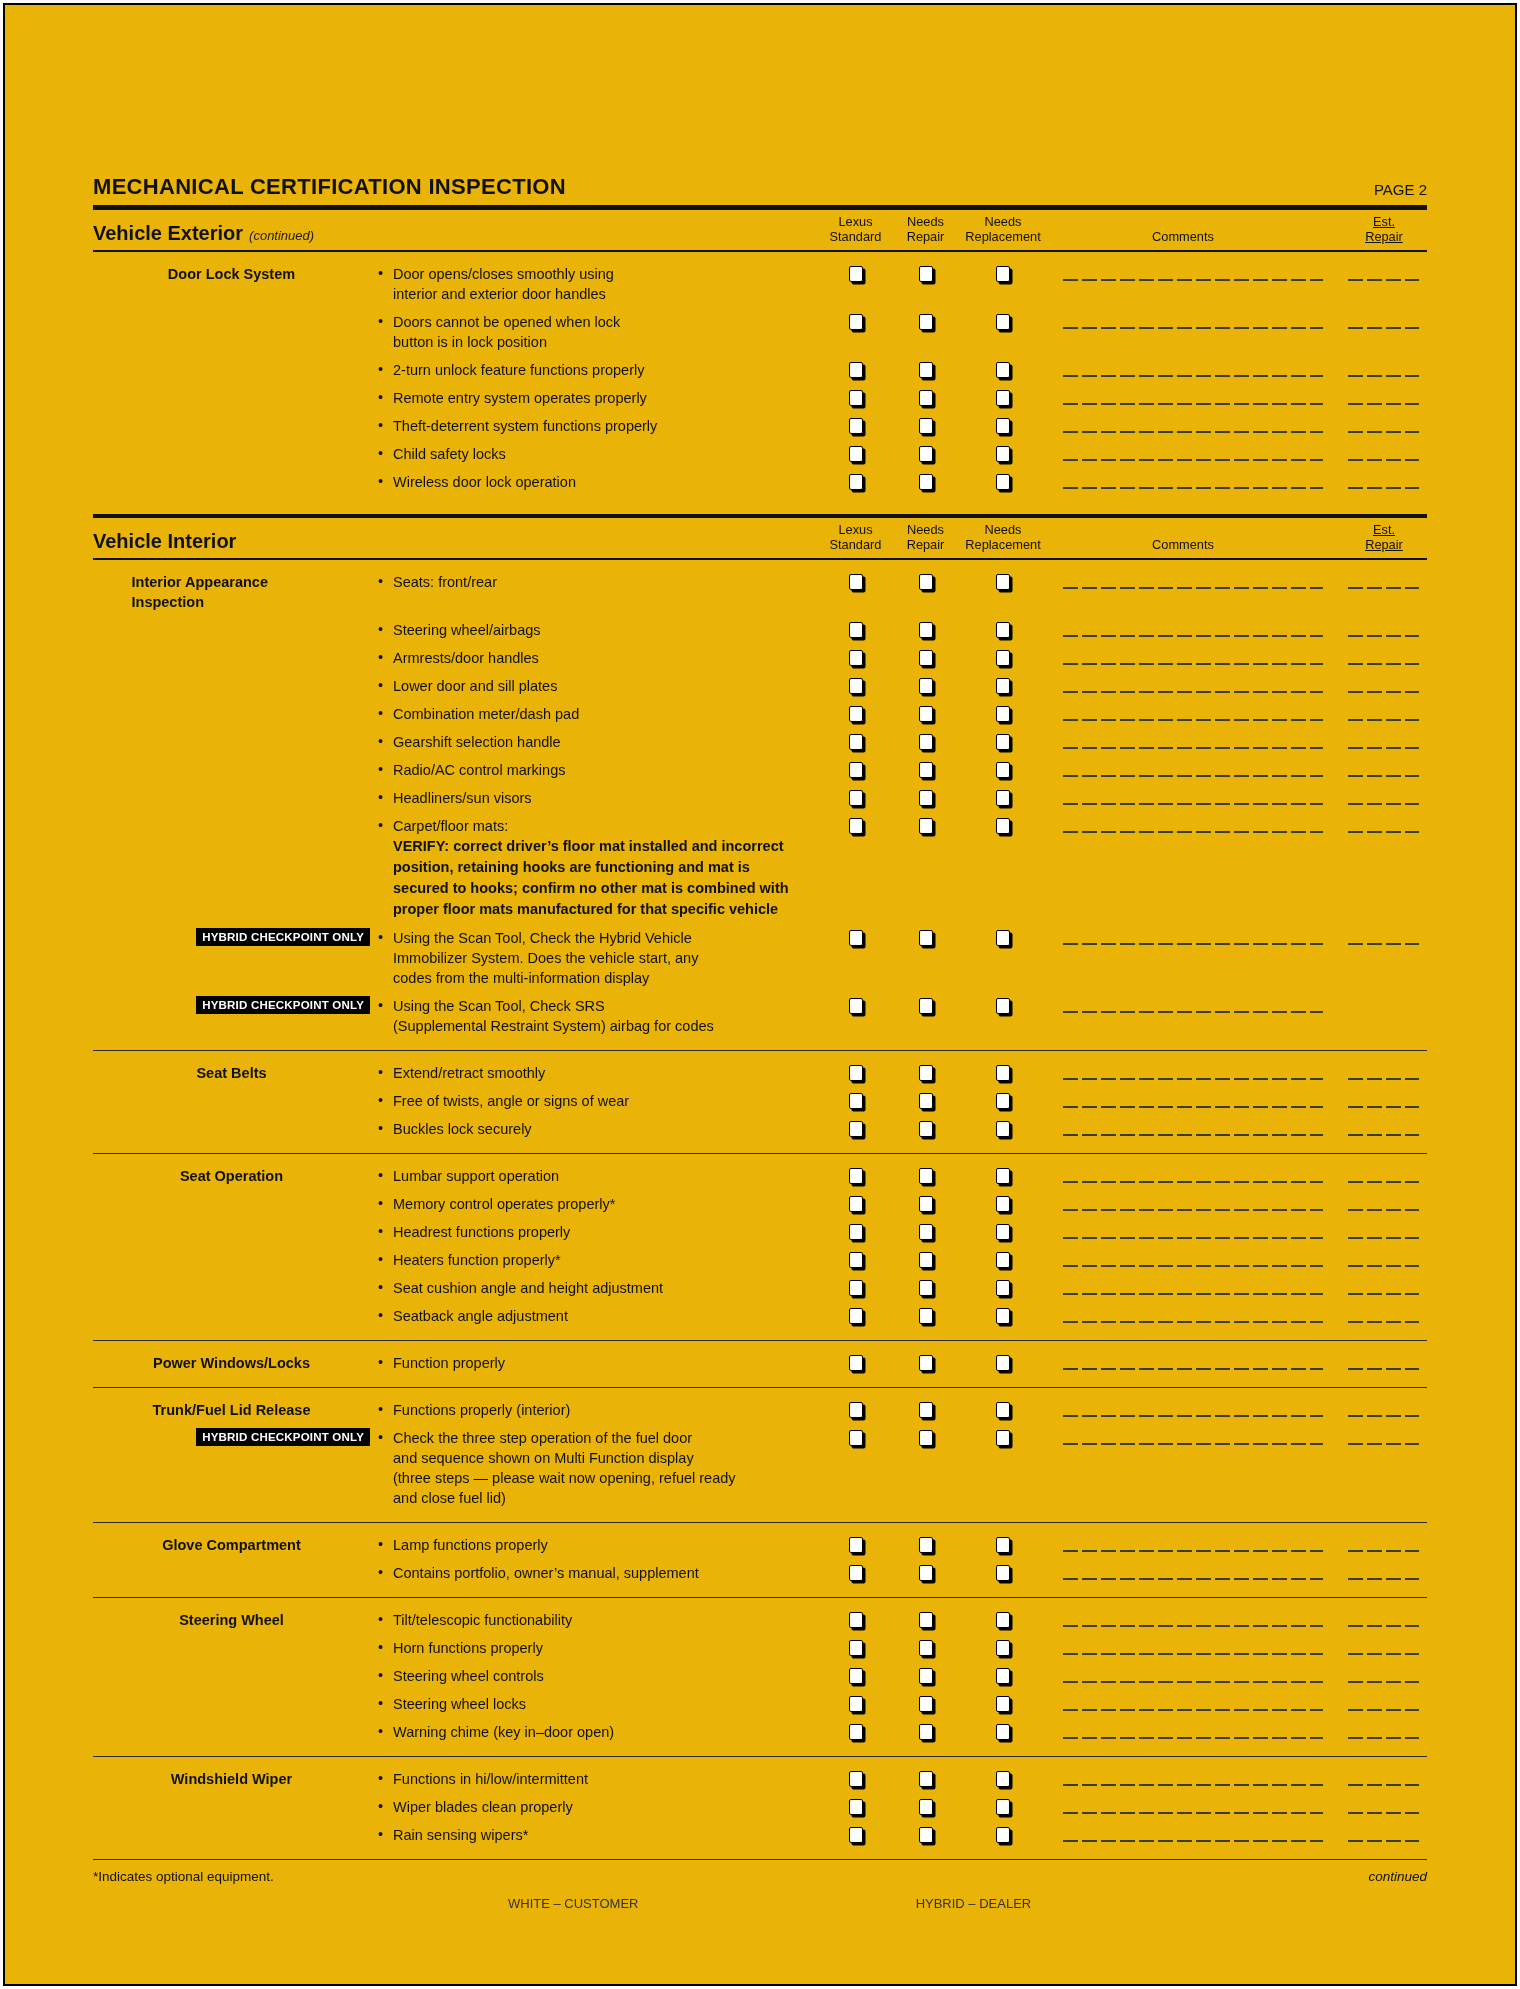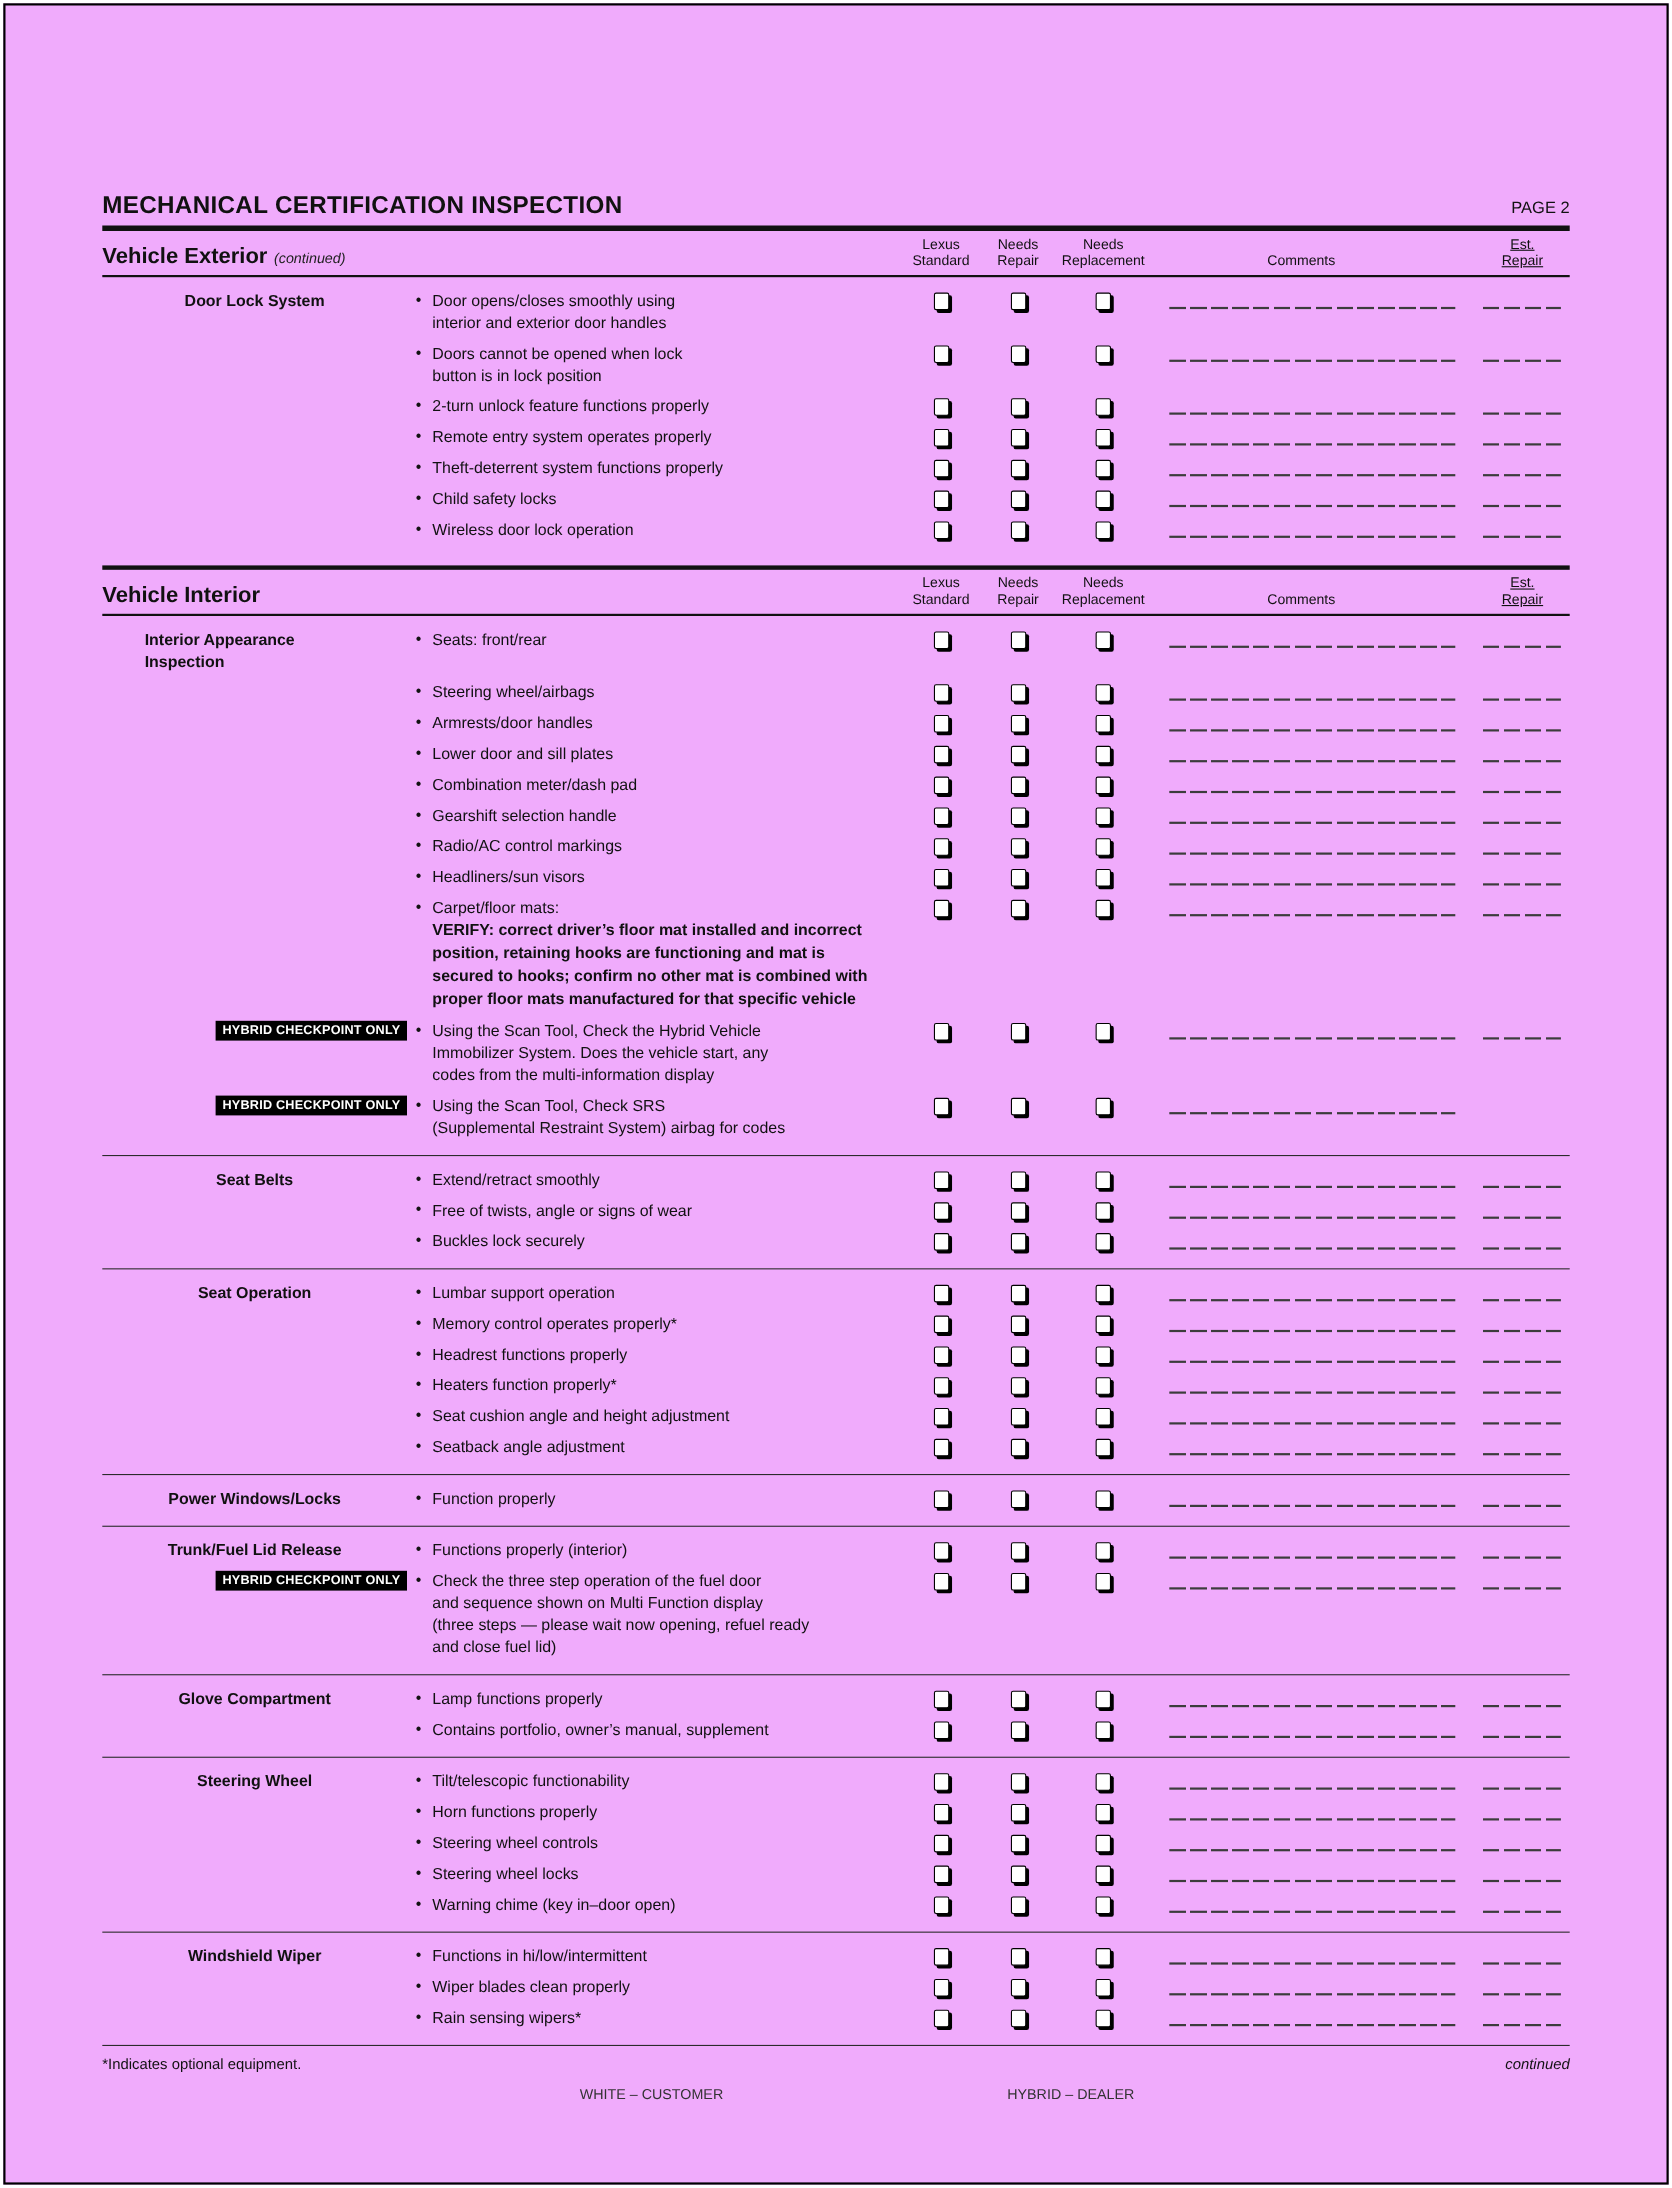--- a/index.html
+++ b/index.html
@@ -1,17 +1,17 @@
 <!DOCTYPE html>
 <html><head>
 <meta charset="utf-8">
 <style>
   html,body{margin:0;padding:0;background:#fff;}
   body{width:1520px;height:1989px;position:relative;font-family:"Liberation Sans","DejaVu Sans",sans-serif;color:#111;}
-  .page{position:absolute;inset:3px;border:2px solid #000;box-sizing:border-box;padding:170px 88px 0 88px;overflow:hidden;background:#f0abfc;}
+  .page{position:absolute;inset:3px;border:2px solid #000;box-sizing:border-box;padding:170px 88px 0 88px;overflow:hidden;background:#eab308;}
 
   
   .masthead{display:flex;justify-content:space-between;align-items:flex-end;border-bottom:5px solid #111;padding-bottom:6px;}
   .masthead h1{margin:0;font-size:22px;line-height:24px;font-weight:bold;letter-spacing:.3px;}
   .page-label{font-size:15px;line-height:18px;}
 
   
   .grid-cols{display:grid;grid-template-columns:285px 445px 65px 75px 80px 280px 1fr;}
 
   
@@ -39,21 +39,21 @@
   .checkbox{display:inline-block;width:12px;height:14px;background:#fff;border:1.6px solid #000;border-radius:2px;box-shadow:2.5px 2.5px 0 0 #000;}
   .cell-comment{padding-left:20px;}
   .cell-est{padding-left:25px;padding-right:8px;}
   .writein{height:2px;margin-top:15px;background-image:repeating-linear-gradient(to right,#3c3c3c 0 15px,rgba(0,0,0,0) 15px 19px);}
 
   
   .footer{border-top:1.5px solid #2b2b2b;padding-top:8px;}
   .footnote-row{display:flex;justify-content:space-between;font-size:13.5px;line-height:17px;}
   .continued{font-style:italic;}
   .copies-row{position:relative;height:17px;margin-top:11px;font-size:13px;color:#333;}
-  .copy-white{position:absolute;left:36%;transform:translateX(-50%);margin-left:19px;}
+  .copy-white{position:absolute;left:36%;transform:translateX(-50%);}
   .copy-yellow{position:absolute;left:66%;transform:translateX(-50%);}
   .codes-row{display:flex;justify-content:space-between;font-size:12.5px;color:#333;margin-top:2px;}
   .pageof-row{text-align:right;font-size:13px;margin-top:32px;color:#222;}
 </style>
 </head>
 <body>
 
 <div class="page">
 
   <div class="masthead">

